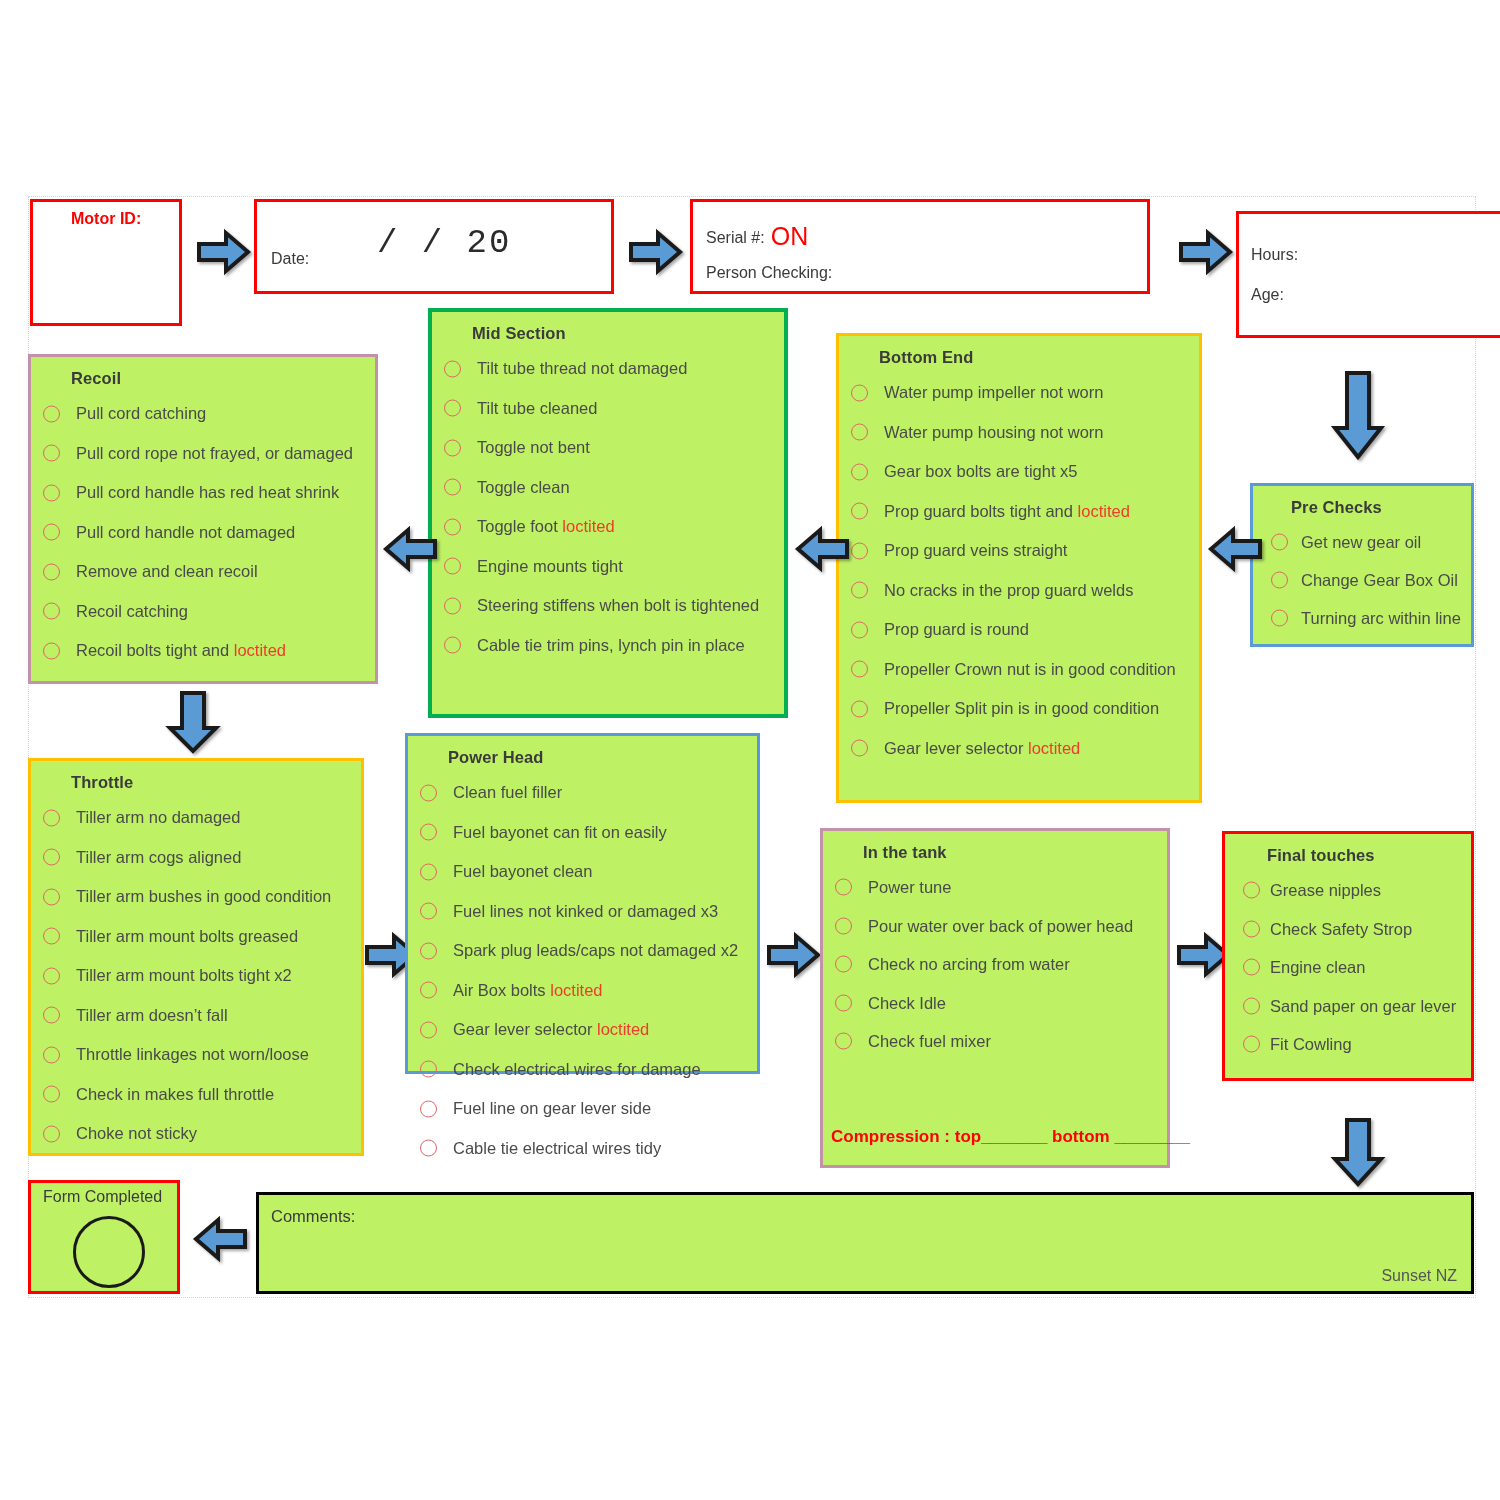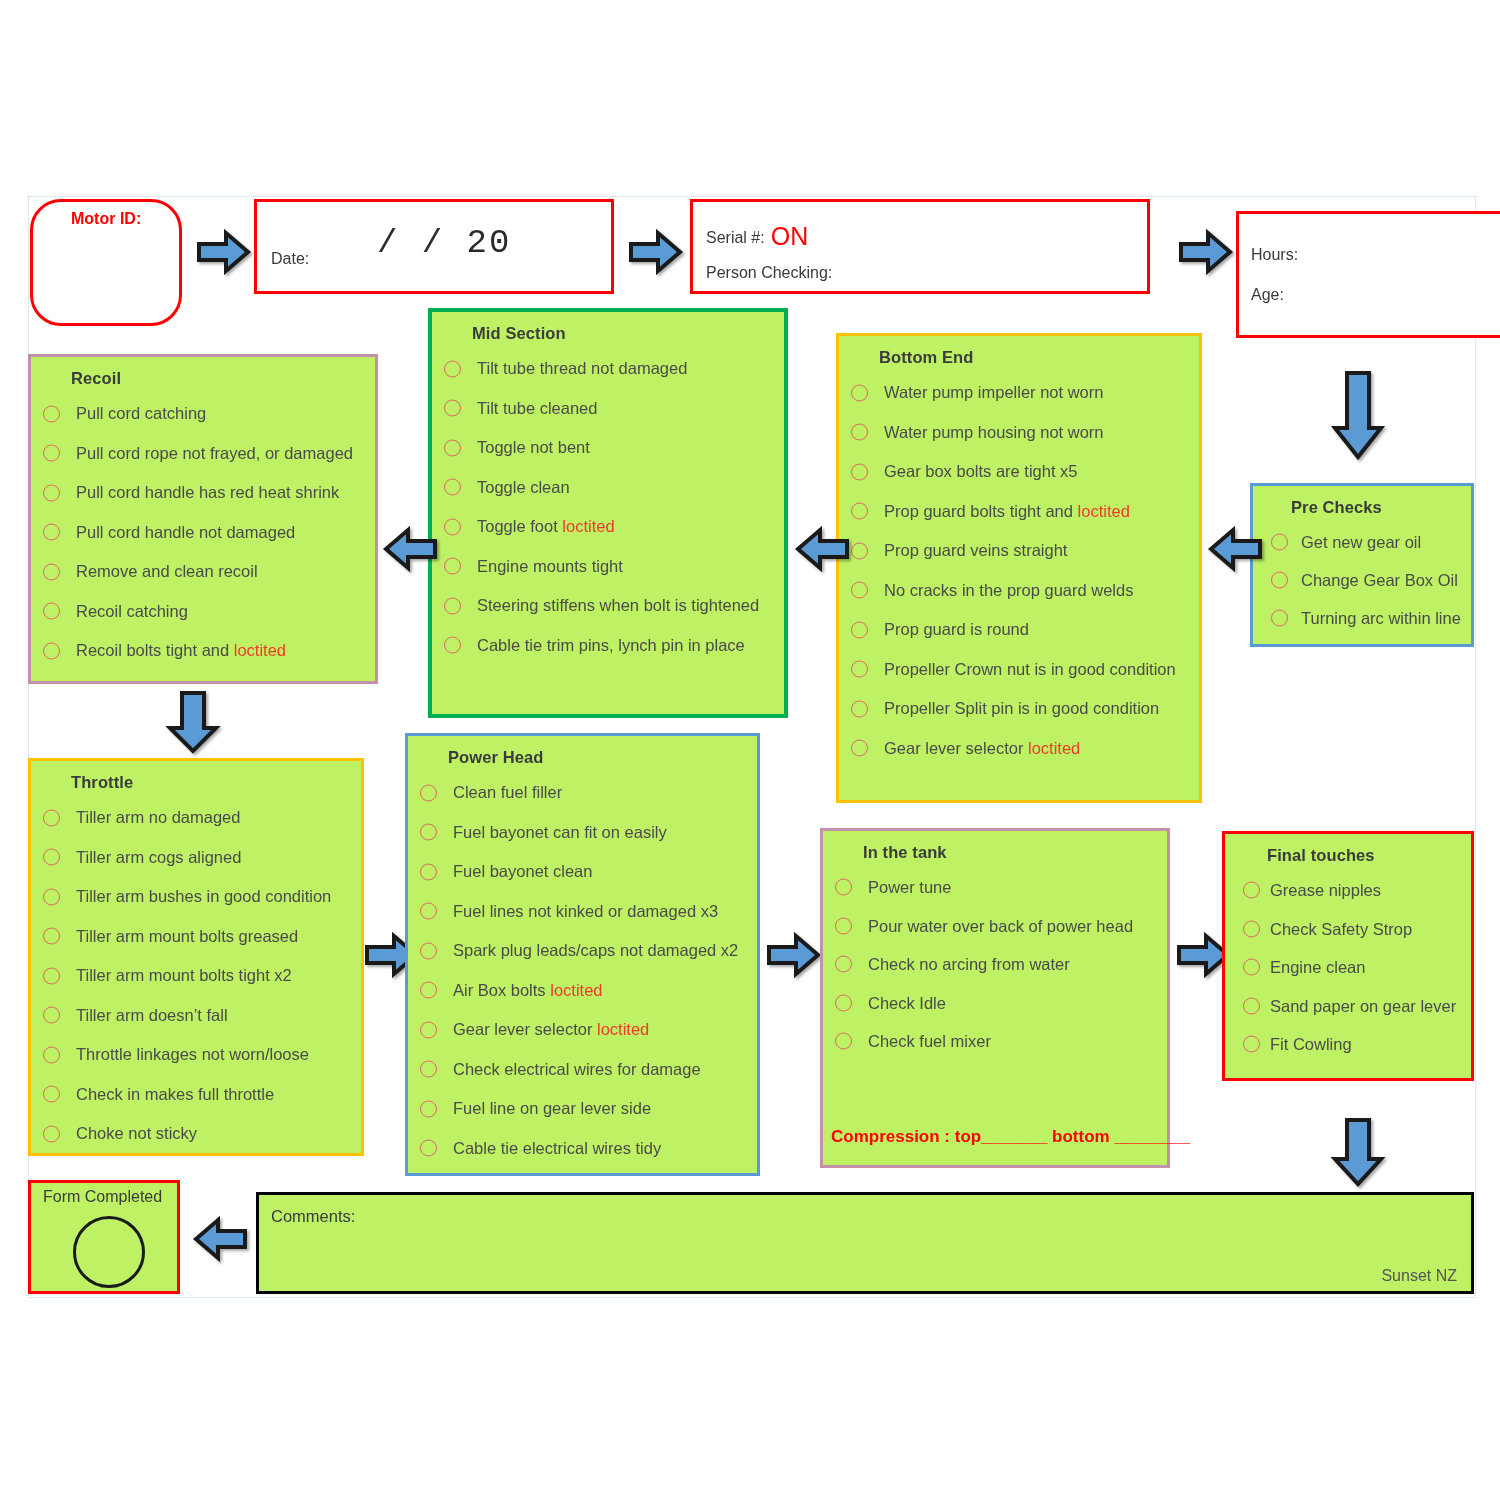--- a/index.html
+++ b/index.html
@@ -70,21 +70,21 @@
   }
 
   
   .hdr {
     border: 3px solid #ff0000;
     position: absolute;
     background: #fff;
     box-sizing: border-box;
   }
   #motor-id {
-    left: 30px; top: 199px; width: 152px; height: 127px; border-radius: 31px;
+    left: 30px; top: 199px; width: 152px; height: 127px;
   }
   #motor-id .lbl {
     position: absolute;
     left: 38px; top: 8px;
     color: #ff0000;
     font-weight: bold;
     font-size: 16px;
   }
   #date-box {
     left: 254px; top: 199px; width: 360px; height: 95px;
@@ -108,21 +108,21 @@
   }
   #hours-box .l1 { position:absolute; left:12px; top:32px; font-size:16px; color:#3a3a3a;}
   #hours-box .l2 { position:absolute; left:12px; top:72px; font-size:16px; color:#3a3a3a;}
 
   
   #recoil      { left: 28px;   top: 354px;  width: 350px; height: 330px; border: 3px solid #c491ab; }
   #midsection  { left: 428px;  top: 308px;  width: 360px; height: 410px; border: 4px solid #00b050; }
   #bottomend   { left: 836px;  top: 333px;  width: 366px; height: 470px; border: 3px solid #ffc000; }
   #prechecks   { left: 1250px; top: 483px;  width: 224px; height: 164px; border: 3px solid #5b9bd5; }
   #throttle    { left: 28px;   top: 758px;  width: 336px; height: 398px; border: 3px solid #ffc000; }
-  #powerhead   { left: 405px;  top: 733px;  width: 355px; height: 443px; border: 3px solid #5b9bd5; }
+  #powerhead   { left: 405px;  top: 733px;  width: 355px; height: 341px; border: 3px solid #5b9bd5; }
   #inthetank   { left: 820px;  top: 828px;  width: 350px; height: 340px; border: 3px solid #c491ab; }
   #finaltouch  { left: 1222px; top: 831px;  width: 252px; height: 250px; border: 3px solid #ff0000; }
   #formdone    { left: 28px;   top: 1180px; width: 152px; height: 114px; border: 3px solid #ff0000; text-align: right; }
   #comments    { left: 256px;  top: 1192px; width: 1218px; height: 102px; border: 3px solid #000000; }
 
   .box-inner { padding-top: 12px; }
 
   #prechecks .box-title { margin-left: 38px; }
   #prechecks .item { height: 38px; line-height: 38px; padding-left: 48px; }
   #prechecks .radio { left: 18px; }

